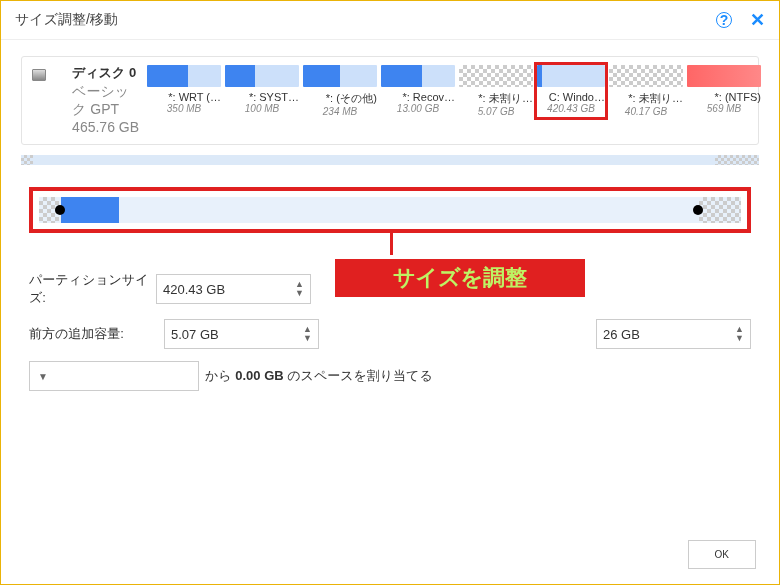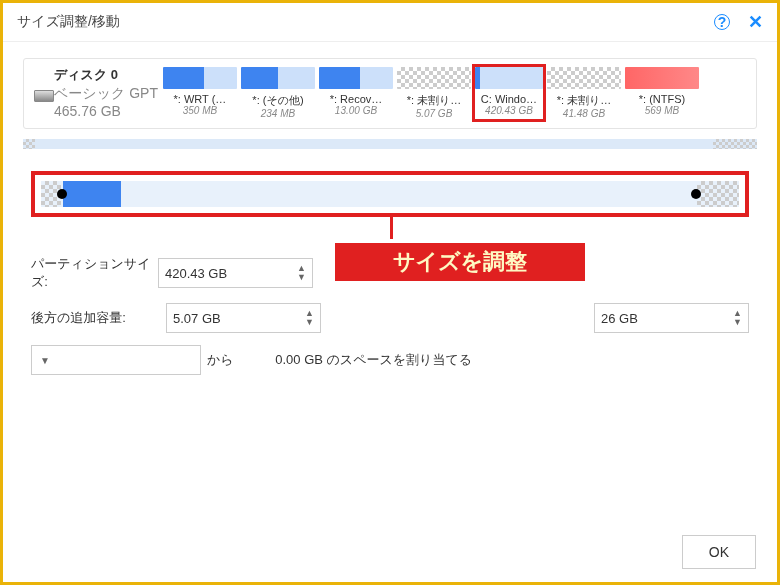--- a/index.html
+++ b/index.html
@@ -8,21 +8,21 @@
   font-size: 13px;
   color: #333;
   background: #fff;
   width: 780px;
   height: 585px;
   overflow: hidden;
 }
 .dialog {
   width: 780px;
   height: 585px;
-  border: 3px solid #eab308;
+  border: 1px solid #eab308;
 }
 .titlebar {
   display: flex;
   align-items: center;
   justify-content: space-between;
   padding: 8px 14px;
   border-bottom: 1px solid #eee;
 }
 .titlebar .title {
   font-size: 14px;
@@ -54,22 +54,22 @@
   margin: 16px 20px 8px 20px;
   border: 1px solid #e4e4e4;
   border-radius: 3px;
   padding: 8px 10px;
   display: flex;
   align-items: flex-start;
   gap: 5px;
 }
 .disk-info {
   display: flex;
-  gap: 0;
-  align-items: center;
+  gap: 26px;
+  align-items: flex-start;
   min-width: 110px;
 }
 .disk-icon {
   width: 20px;
   height: 12px;
   background: linear-gradient(#ddd, #888);
   border: 1px solid #888;
   border-radius: 1px;
   margin-top: 4px;
 }
@@ -114,21 +114,21 @@
 .pbar.blue-med { background: linear-gradient(to right, #3e84f0 0%, #3e84f0 50%, #cce0fa 50%, #cce0fa 100%); }
 .pbar.blue-thin { background: linear-gradient(to right, #3e84f0 0%, #3e84f0 7%, #cce0fa 7%, #cce0fa 100%); }
 .pbar.hatched {
   background-image:
     linear-gradient(45deg, #ccc 25%, transparent 25%, transparent 75%, #ccc 75%),
     linear-gradient(45deg, #ccc 25%, transparent 25%, transparent 75%, #ccc 75%);
   background-size: 8px 8px;
   background-position: 0 0, 4px 4px;
 }
 .pbar.red { background: linear-gradient(to right, #f66 0%, #f88 100%); }
-.plabel { font-size: 11px; color: #333; white-space: nowrap; overflow: hidden; text-overflow: ellipsis; width: 100%; text-align: center;}
+.plabel { font-size: 11px; color: #333; white-space: nowrap; overflow: hidden; text-overflow: ellipsis; width: 100%; text-align: right;}
 .psize { font-size: 10px; font-style: italic; color: #888; }
 .timeline {
   margin: 10px 20px 0 20px;
   height: 10px;
   position: relative;
   background: #dce9f8;
 }
 .timeline::before, .timeline::after {
   content:"";
   position:absolute;
@@ -183,21 +183,21 @@
   position:absolute;
   left:50%;
   width:3px;height:26px;
   background:#e02020;
   bottom:-26px;
 }
 .callout {
   margin: 26px auto 0 auto;
   width: 250px;
   background: #e02020;
-  color: #fef9c3;
+  color: #bef264;
   font-size: 22px;
   text-align: center;
   padding: 4px 0;
   font-weight: bold;
   position: relative;
   left: 70px;
 }
 .form-area {
   margin: -42px 28px 0 28px;
   padding-top: 4px;
@@ -234,31 +234,31 @@
 .select {
   display:flex;
   align-items:center;
   border:1px solid #ccc;
   width:170px;height:30px;
   padding:0 8px;
   justify-content:space-between;
   background:#fff;
 }
 .alloc-text{font-size:13px; color:#333; margin-left:4px;}
-.alloc-text .val{font-weight:normal;margin-left:38px;}
+.alloc-text .val{font-weight:bold;}
 .footer {
   position:absolute;
   bottom:16px; right:24px;
   display:flex; gap:10px;
 }
 .btn {
   border:1px solid #ccc;
   background:#fff;
   padding:8px 26px;
-  font-size:14px;
+  font-size:10px;
   color:#333;
 }
 </style>
 </head>
 <body>
 
 <div class="dialog">
 
   <div class="titlebar">
     <div class="title">サイズ調整/移動</div>
@@ -277,20 +277,25 @@
         <div class="disk-sub">465.76 GB</div>
       </div>
     </div>
     <div class="partitions" id="partitions">
         <div class="partition">
           <div class="pbar blue"></div>
           <div class="plabel">*: WRT (…</div>
           <div class="psize">350 MB</div>
         </div>
         <div class="partition">
+          <div class="pbar blue-small"></div>
+          <div class="plabel">*: SYST…</div>
+          <div class="psize">100 MB</div>
+        </div>
+        <div class="partition">
           <div class="pbar blue-med"></div>
           <div class="plabel">*: (その他)</div>
           <div class="psize">234 MB</div>
         </div>
         <div class="partition">
           <div class="pbar blue"></div>
           <div class="plabel">*: Recov…</div>
           <div class="psize">13.00 GB</div>
         </div>
         <div class="partition">
@@ -299,21 +304,21 @@
           <div class="psize">5.07 GB</div>
         </div>
         <div class="partition highlighted">
           <div class="pbar blue-thin"></div>
           <div class="plabel">C: Windo…</div>
           <div class="psize">420.43 GB</div>
         </div>
         <div class="partition">
           <div class="pbar hatched"></div>
           <div class="plabel">*: 未割り…</div>
-          <div class="psize">41.48 GB</div>
+          <div class="psize">40.17 GB</div>
         </div>
         <div class="partition">
           <div class="pbar red"></div>
           <div class="plabel">*: (NTFS)</div>
           <div class="psize">569 MB</div>
         </div>
       </div>
   </div>
 
   <div class="timeline"></div>
@@ -335,21 +340,21 @@
     <div class="form-row">
       <label>パーティションサイズ:</label>
       <div class="spinner">
         <span class="val">420.43 GB</span>
         <span class="arrows">▲<br>▼</span>
       </div>
     </div>
 
     <div class="form-row split">
       <div class="group">
-        <label>後方の追加容量:</label>
+        <label>前方の追加容量:</label>
         <div class="spinner">
           <span class="val">5.07 GB</span>
           <span class="arrows">▲<br>▼</span>
         </div>
       </div>
       <div class="group">
         <div class="spinner">
           <span class="val">26 GB</span>
           <span class="arrows">▲<br>▼</span>
         </div>

